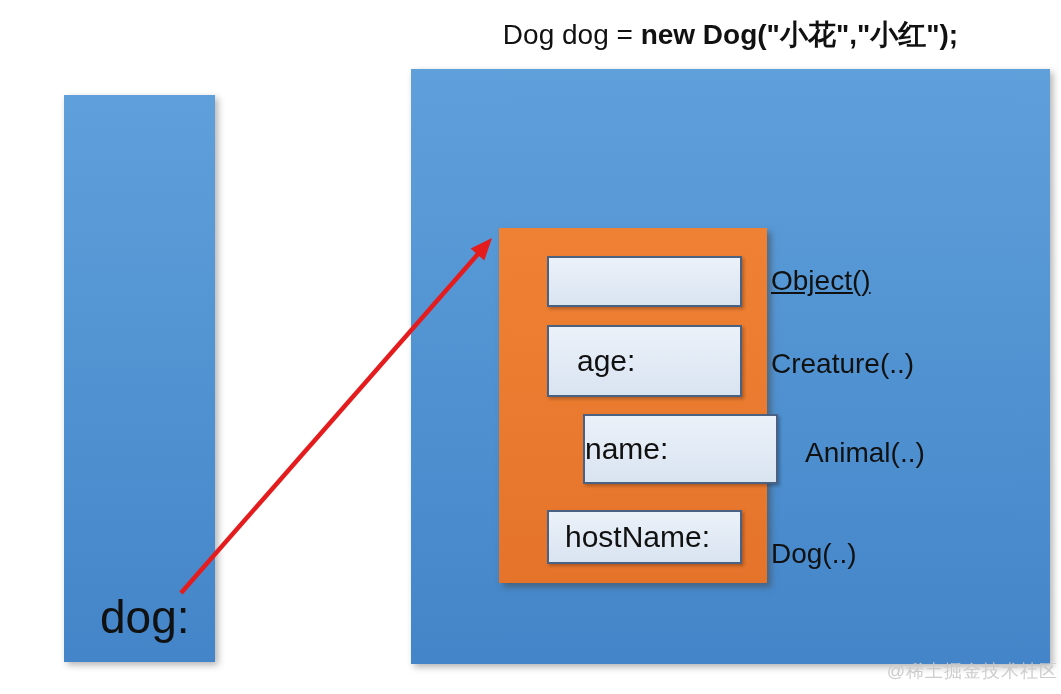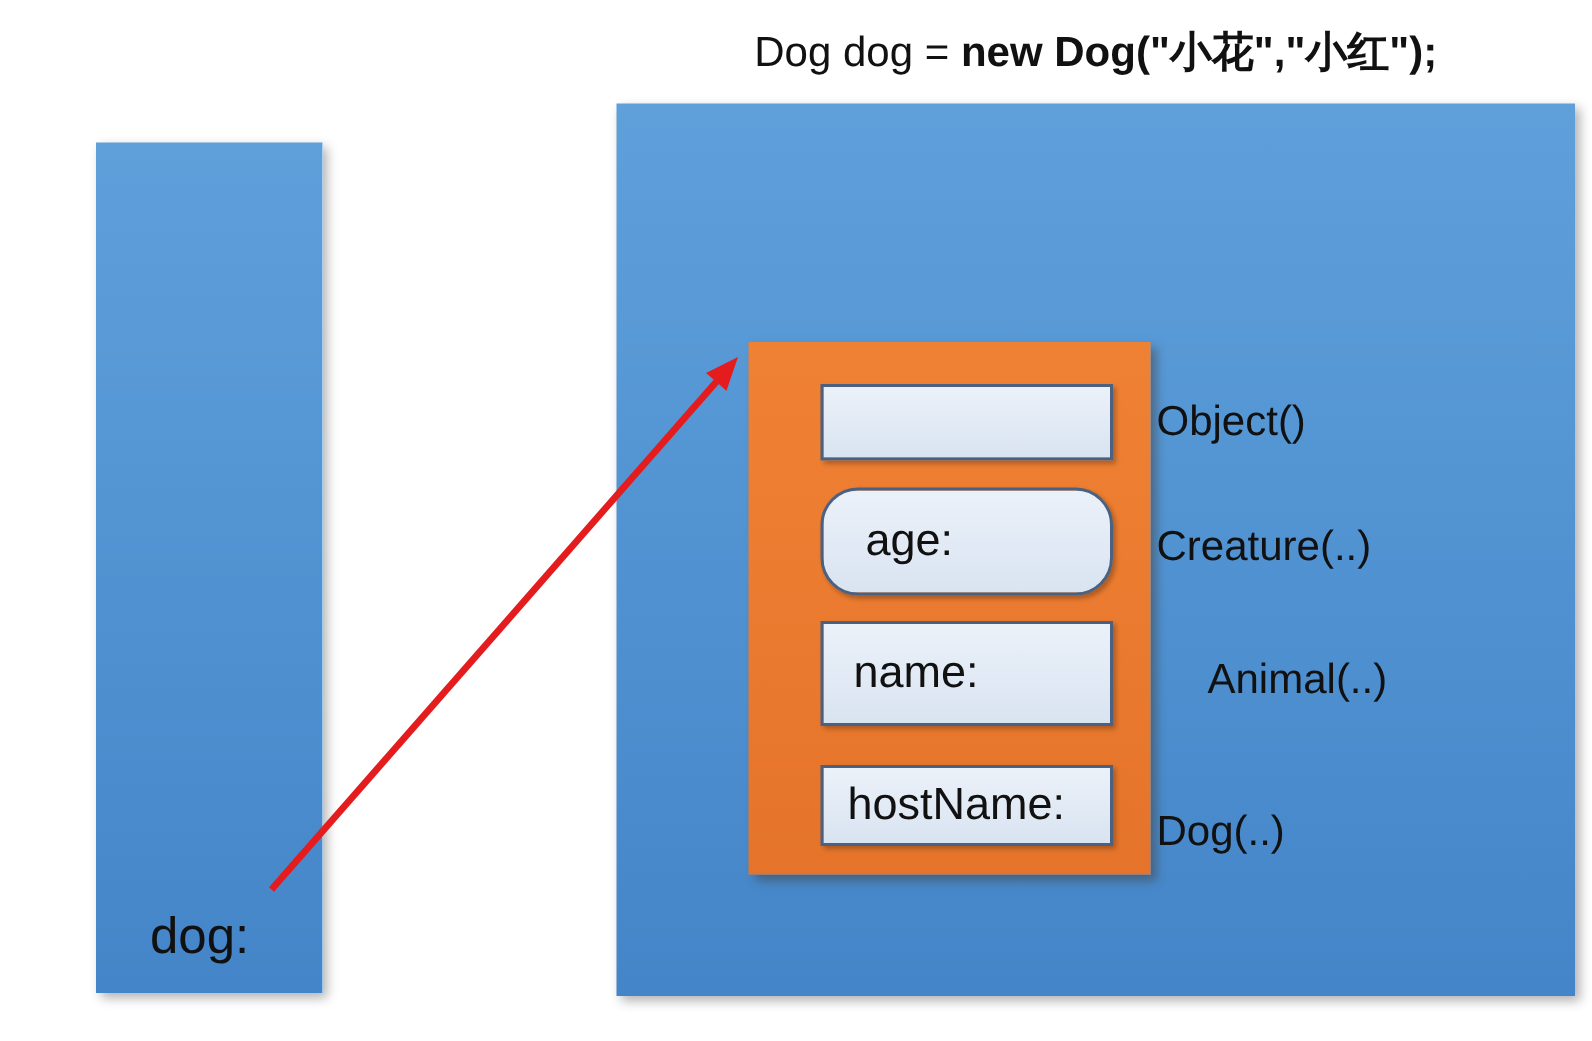--- a/index.html
+++ b/index.html
@@ -37,21 +37,21 @@
     top: 95px;
     width: 151px;
     height: 567px;
     background: linear-gradient(180deg, var(--blue-top, #5fa0db), var(--blue-bottom, #4385c8));
     box-shadow: 3px 3px 7px rgba(0,0,0,0.30);
   }
   .stack-var-label {
     position: absolute;
     left: 36px;
     bottom: 18px;
-    font-size: 34px;
+    font-size: 46px;
     color: var(--text, #111);
   }
 
   
   .heap-rect {
     position: absolute;
     left: 411px;
     top: 69px;
     width: 639px;
     height: 595px;
@@ -77,34 +77,34 @@
     border: 2px solid var(--field-border, #4a6181);
     background: linear-gradient(180deg, var(--field-fill-top, #ebf1f9), var(--field-fill-bottom, #d9e4f1));
     box-shadow: 2px 2px 3px rgba(0,0,0,0.25);
     display: flex;
     flex-direction: column;
     justify-content: center;
     font-size: 30px;
     color: var(--text, #111);
   }
   .field-box.f-empty    { top: 28px;  height: 51px; }
-  .field-box.f-age      { top: 97px;  height: 72px; padding-left: 28px; border-radius: 25px; }
-  .field-box.f-namefood { top: 186px; height: 70px; padding-left: 20px; line-height: 34px; }
+  .field-box.f-age      { top: 97px;  height: 72px; padding-left: 28px; }
+  .field-box.f-namefood { top: 186px; height: 70px; line-height: 34px; margin-left: 36px; }
   .field-box.f-hostname { top: 282px; height: 54px; padding-left: 16px; }
   .field-box span { display: block; }
 
   
   .ctor-label {
     position: absolute;
     left: 771px;
     font-size: 28px;
     white-space: nowrap;
     color: var(--text, #111);
   }
-  .ctor-object   { top: 265px; }
+  .ctor-object   { top: 265px; text-decoration: underline; }
   .ctor-creature { top: 348px; }
   .ctor-animal   { top: 437px; padding-left: 34px; }
   .ctor-dog      { top: 538px; }
 
   
   .arrow-svg {
     position: absolute;
     left: 0;
     top: 0;
     width: 1061px;
@@ -159,14 +159,15 @@
   <div class="ctor-label ctor-object">Object()</div>
   <div class="ctor-label ctor-creature">Creature(..)</div>
   <div class="ctor-label ctor-animal">Animal(..)</div>
   <div class="ctor-label ctor-dog">Dog(..)</div>
 
   <svg class="arrow-svg" viewBox="0 0 1061 694" xmlns="http://www.w3.org/2000/svg">
     <line x1="181" y1="593" x2="478" y2="254"></line>
     <polygon points="492,238 484.3,260.5 470.7,248.6"></polygon>
   </svg>
 
+  <div class="watermark">@稀土掘金技术社区</div>
 
 </div>
 
 </body></html>

